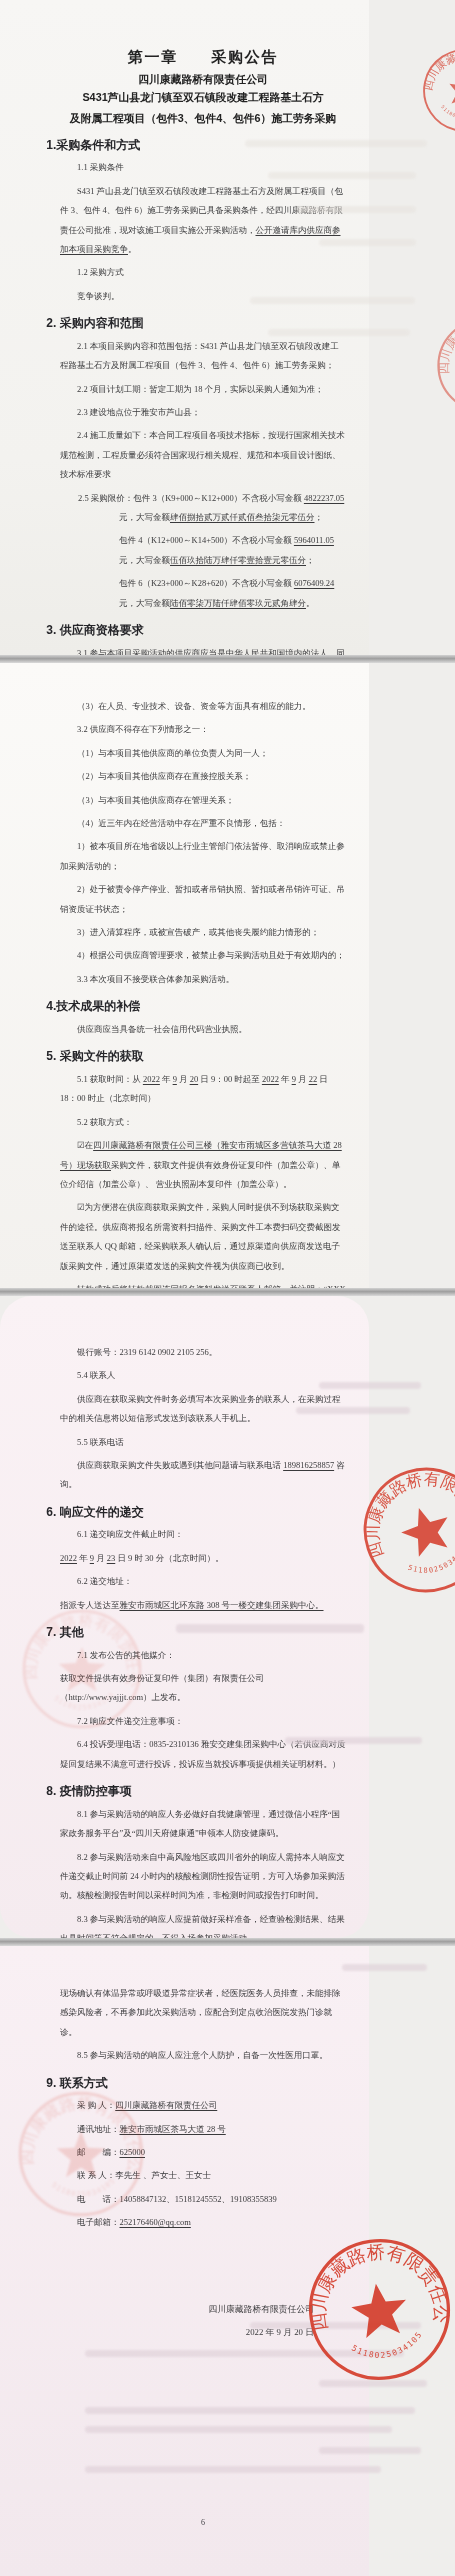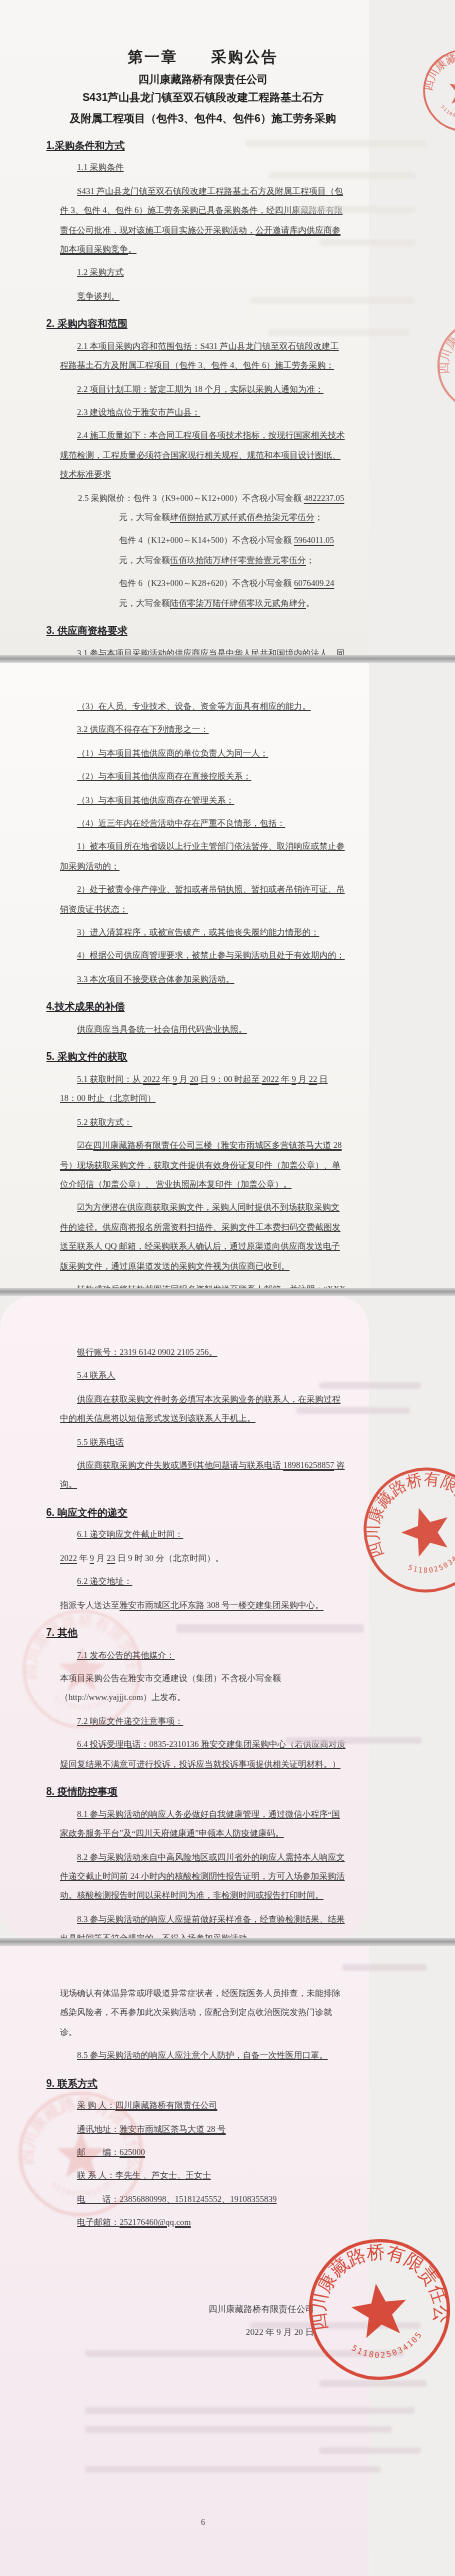--- a/index.html
+++ b/index.html
@@ -14,23 +14,23 @@
   .band{position:absolute;left:0;width:455px;height:8px;
         background:linear-gradient(180deg,#d2d2d2,#9f9f9f 45%,#dadada);}
   #b1{top:655px}#b2{top:1288px}#b3{top:1938px}
 
   .ln{margin:4px 0;font-size:8.5px;line-height:19.4px;color:#3a3a3c;}
   .chapter{text-align:center;font-size:15px;font-weight:700;letter-spacing:1.7px;margin:0 0 4.6px;
            color:#222;font-family:"Liberation Sans","DejaVu Sans",sans-serif;}
   .tline{text-align:center;font-size:10.8px;font-weight:700;line-height:17.6px;margin:0;color:#222;
          font-family:"Liberation Sans","DejaVu Sans",sans-serif;}
   .tgap{margin-top:4px;}
-  .h1{font-size:10px;font-weight:700;margin:9px 0 4.6px -13.7px;color:#26262a;line-height:17px;
-      font-family:"Liberation Sans","DejaVu Sans",sans-serif;text-decoration:underline;}
-  .ind{text-indent:2em;text-decoration:underline;}
+  .h1{font-size:12px;font-weight:700;margin:9px 0 4.6px -13.7px;color:#26262a;line-height:17px;
+      font-family:"Liberation Sans","DejaVu Sans",sans-serif;}
+  .ind{text-indent:2em;}
   .flush{text-indent:0;}
   .p25{padding-left:59px;text-indent:-41px;}
   .hang{padding-left:59px;}
   .pageno{text-align:center;font-size:8px;margin-top:15px;color:#45454a;}
   .sig{text-align:right;padding-right:32px;font-size:8.8px;}
   .sig-gap{margin-top:67px;}
   .pn-gap{margin-top:171px;}
   .u{text-decoration:underline;text-underline-offset:2.3px;text-align:right;}
 
   .seal{position:absolute;color:#d43a28;pointer-events:none;}
@@ -113,38 +113,38 @@
       <p class="ln ind"><span>供应商在获取采购文件时务必填写本次采购业务的联系人，在采购过程中的相关信息将以短信形式发送到该联系人手机上。</span></p>
       <p class="ln ind"><span>5.5 联系电话</span></p>
       <p class="ln ind"><span>供应商获取采购文件失败或遇到其他问题请与联系电话 </span><span class="u">189816258857</span><span> 咨询。</span></p>
       <p class="ln h1"><span>6. 响应文件的递交</span></p>
       <p class="ln ind"><span>6.1 递交响应文件截止时间：</span></p>
       <p class="ln flush"><span class="u">2022</span><span> 年 </span><span class="u">9</span><span> 月 </span><span class="u">23</span><span> 日 9 时 30 分（北京时间）。</span></p>
       <p class="ln ind"><span>6.2 递交地址：</span></p>
       <p class="ln flush"><span>指派专人送达至</span><span class="u">雅安市雨城区北环东路 308 号一楼交建集团采购中心。</span></p>
       <p class="ln h1"><span>7. 其他</span></p>
       <p class="ln ind"><span>7.1 发布公告的其他媒介：</span></p>
-      <p class="ln flush"><span>本项目采购公告在雅安市交通建设（集团）不含税小写金额（http://www.yajjjt.com）上发布。</span></p>
+      <p class="ln flush"><span>获取文件提供有效身份证复印件（集团）有限责任公司（http://www.yajjjt.com）上发布。</span></p>
       <p class="ln ind"><span>7.2 响应文件递交注意事项：</span></p>
       <p class="ln ind"><span>6.4 投诉受理电话：0835-2310136 雅安交建集团采购中心（若供应商对质疑回复结果不满意可进行投诉，投诉应当就投诉事项提供相关证明材料。）</span></p>
       <p class="ln h1"><span>8. 疫情防控事项</span></p>
       <p class="ln ind"><span>8.1 参与采购活动的响应人务必做好自我健康管理，通过微信小程序“国家政务服务平台”及“四川天府健康通”申领本人防疫健康码。</span></p>
       <p class="ln ind"><span>8.2 参与采购活动来自中高风险地区或四川省外的响应人需持本人响应文件递交截止时间前 24 小时内的核酸检测阴性报告证明，方可入场参加采购活动。核酸检测报告时间以采样时间为准，非检测时间或报告打印时间。</span></p>
       <p class="ln ind"><span>8.3 参与采购活动的响应人应提前做好采样准备，经查验检测结果、结果出具时间等不符合规定的，不得入场参加采购活动。</span></p>
     </div>
   <div class="band" id="b3"></div>
   <div class="page" id="p4">
       <p class="ln flush"><span>现场确认有体温异常或呼吸道异常症状者，经医院医务人员排查，未能排除感染风险者，不再参加此次采购活动，应配合到定点收治医院发热门诊就诊。</span></p>
       <p class="ln ind"><span>8.5 参与采购活动的响应人应注意个人防护，自备一次性医用口罩。</span></p>
       <p class="ln h1"><span>9. 联系方式</span></p>
       <p class="ln ind"><span>采 购 人：</span><span class="u">四川康藏路桥有限责任公司</span></p>
       <p class="ln ind"><span>通讯地址：</span><span class="u">雅安市雨城区茶马大道 28 号</span></p>
       <p class="ln ind"><span>邮　　编：</span><span class="u">625000</span></p>
       <p class="ln ind"><span>联 系 人：李先生 、芦女士、王女士</span></p>
-      <p class="ln ind"><span>电　　话：23856880998、15181245552、19108355839</span></p>
+      <p class="ln ind"><span>电　　话：14058847132、15181245552、19108355839</span></p>
       <p class="ln ind"><span>电子邮箱：</span><span class="u">252176460@qq.com</span></p>
       <p class="ln sig sig-gap"><span>四川康藏路桥有限责任公司</span></p>
       <p class="ln sig"><span>2022 年 9 月 20 日</span></p>
       <p class="ln pageno pn-gap"><span>6</span></p>
     </div>
 
   <div class="ghost" style="left:245px;top:140px;width:182px"></div>
   <div class="ghost" style="left:268px;top:172px;width:148px"></div>
   <div class="ghost" style="left:296px;top:206px;width:120px"></div>
   <div class="ghost" style="left:319px;top:239px;width:97px"></div>

